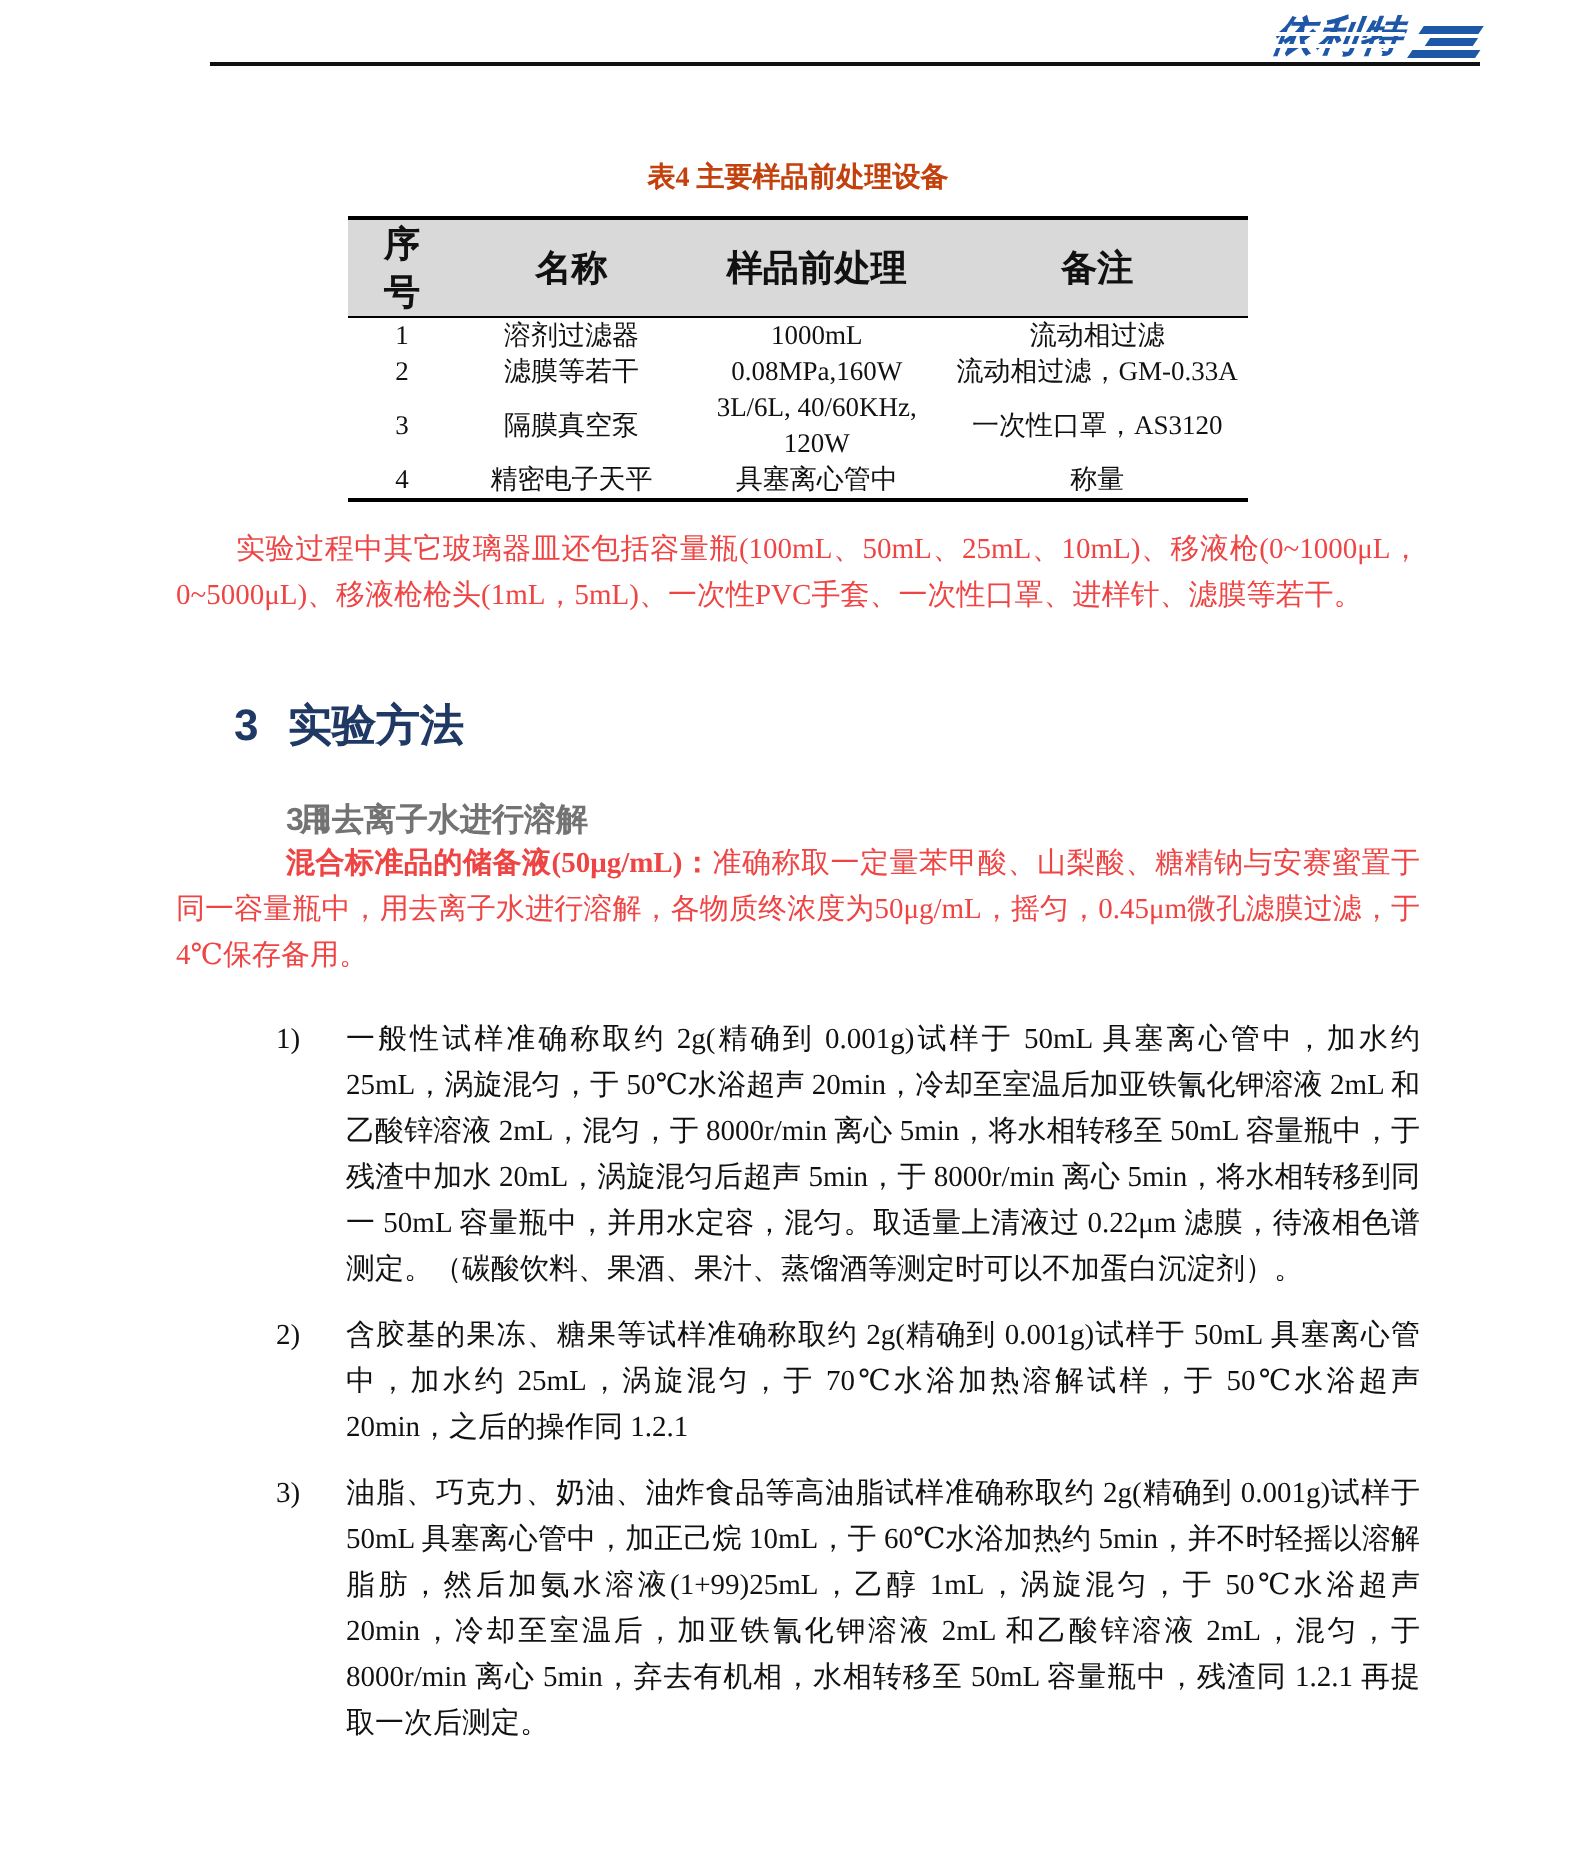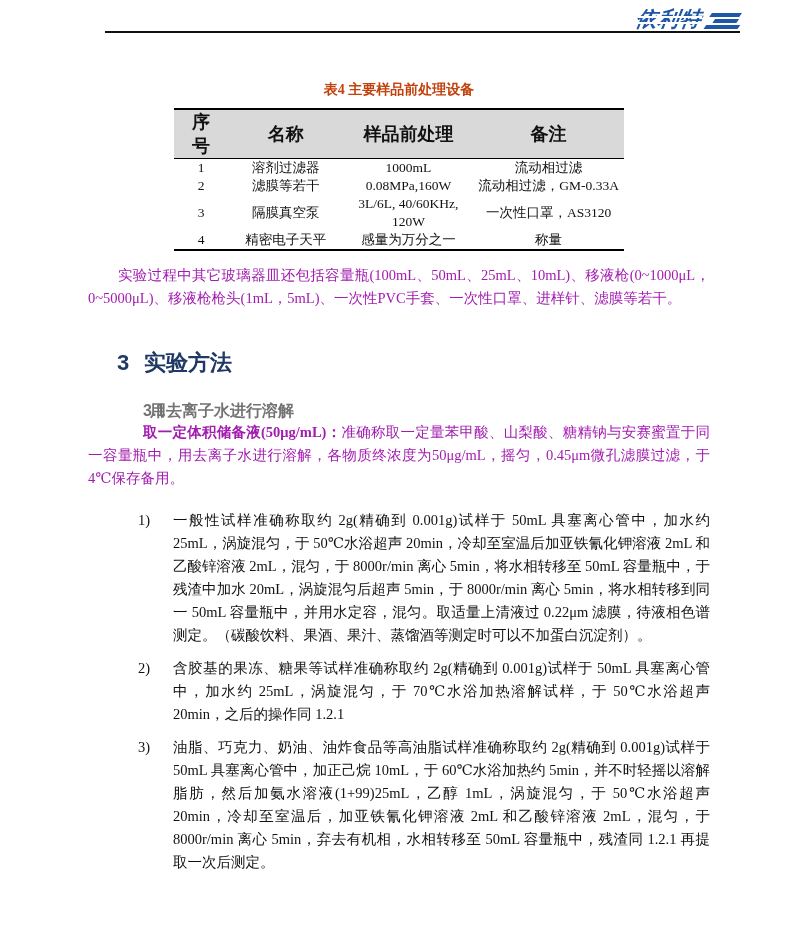--- a/index.html
+++ b/index.html
@@ -51,21 +51,21 @@
     font-size:13.5px;color:#111;
   }
   table.equip th{
     background:#d9d9d9;border-bottom:1.5px solid #000;
     font-weight:bold;font-size:18px;height:23px;padding:0 18px;text-align:center;
   }
   table.equip td{height:18px;padding:0 2px;text-align:center;line-height:18px;}
   table.equip col.c1{width:11%;} table.equip col.c2{width:26%;}
   table.equip col.c3{width:29%;} table.equip col.c4{width:34%;}
   p.body{
-    margin:0;font-size:14.5px;line-height:23px;text-align:justify;color:#a21caf;
+    margin:0;font-size:14.5px;line-height:23px;text-align:justify;color:#ef4444;
   }
   p.intro{margin-top:13px;text-indent:30px;}
   p.deep{text-indent:55px;}
   p.deep b{font-weight:bold;}
   h1.sec{
     margin:39px 0 0 0;display:flex;align-items:baseline;
     font-family:"Liberation Sans","DejaVu Sans",sans-serif;
     font-size:22px;line-height:28px;font-weight:bold;color:#1f3864;
   }
   h1.sec .n{width:56px;padding-left:29px;box-sizing:border-box;}
@@ -135,39 +135,39 @@
         </tr>
         <tr>
           <td>3</td>
           <td>隔膜真空泵</td>
           <td>3L/6L, 40/60KHz, 120W</td>
           <td>一次性口罩，AS3120</td>
         </tr>
         <tr>
           <td>4</td>
           <td>精密电子天平</td>
-          <td>感量为万分之一</td>
+          <td>具塞离心管中</td>
           <td>称量</td>
         </tr>
       </tbody>
     </table>
 
     <p class="body intro">实验过程中其它玻璃器皿还包括容量瓶(100mL、50mL、25mL、10mL)、移液枪(0~1000μL，0~5000μL)、移液枪枪头(1mL，5mL)、一次性PVC手套、一次性口罩、进样针、滤膜等若干。</p>
 
     <h1 class="sec">
       <span class="n">3</span>
       <span>实验方法</span>
     </h1>
 
     <h2 class="sec">
       <span class="n">3.1</span>
       <span>用去离子水进行溶解</span>
     </h2>
 
-    <p class="body deep p-stock"><b>取一定体积储备液(50μg/mL)：</b><span>准确称取一定量苯甲酸、山梨酸、糖精钠与安赛蜜置于同一容量瓶中，用去离子水进行溶解，各物质终浓度为50μg/mL，摇匀，0.45μm微孔滤膜过滤，于4℃保存备用。</span></p>
+    <p class="body deep p-stock"><b>混合标准品的储备液(50μg/mL)：</b><span>准确称取一定量苯甲酸、山梨酸、糖精钠与安赛蜜置于同一容量瓶中，用去离子水进行溶解，各物质终浓度为50μg/mL，摇匀，0.45μm微孔滤膜过滤，于4℃保存备用。</span></p>
 
 
 
     <div class="list">
       <div class="list-item">
         <span class="num">1)</span>
         <span>一般性试样准确称取约 2g(精确到 0.001g)试样于 50mL 具塞离心管中，加水约 25mL，涡旋混匀，于 50℃水浴超声 20min，冷却至室温后加亚铁氰化钾溶液 2mL 和乙酸锌溶液 2mL，混匀，于 8000r/min 离心 5min，将水相转移至 50mL 容量瓶中，于残渣中加水 20mL，涡旋混匀后超声 5min，于 8000r/min 离心 5min，将水相转移到同一 50mL 容量瓶中，并用水定容，混匀。取适量上清液过 0.22μm 滤膜，待液相色谱测定。（碳酸饮料、果酒、果汁、蒸馏酒等测定时可以不加蛋白沉淀剂）。</span>
       </div>
       <div class="list-item">
         <span class="num">2)</span>

